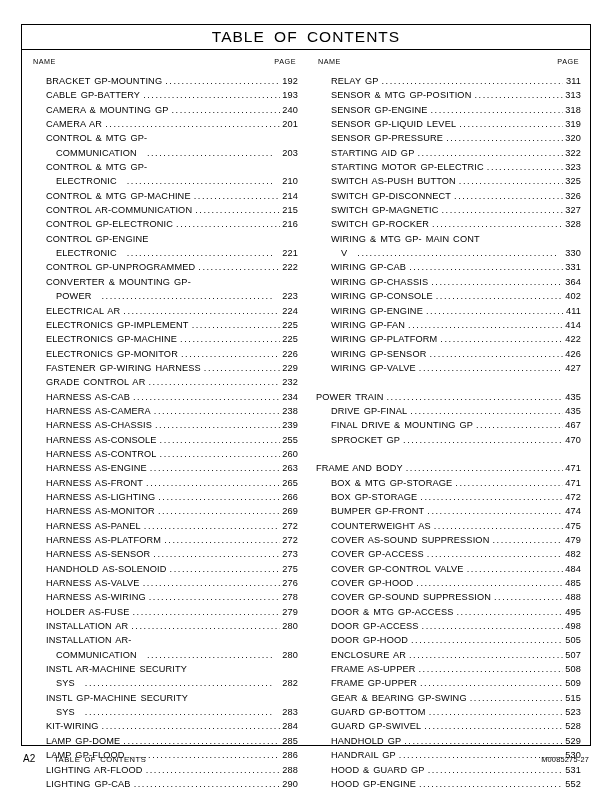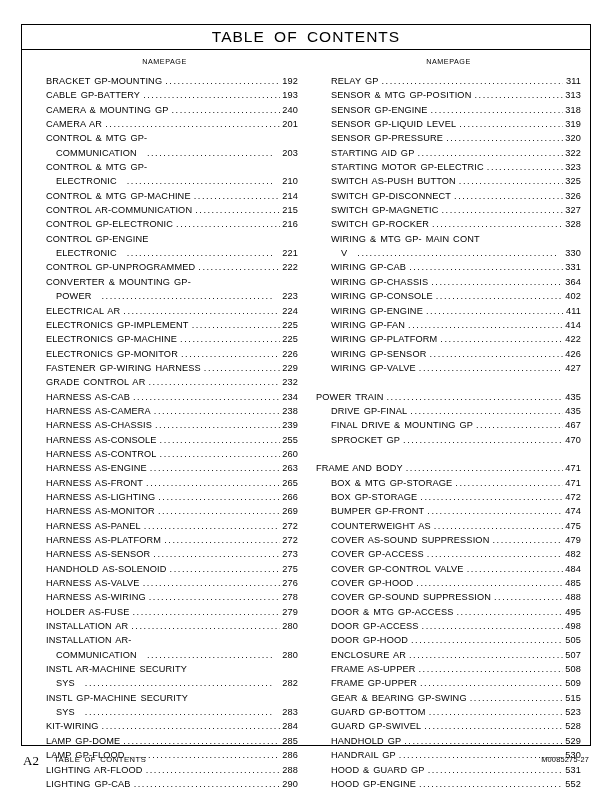--- a/index.html
+++ b/index.html
@@ -66,21 +66,21 @@
     width: 50%;
     box-sizing: border-box;
     position: relative;
   }
   .column.left  { padding-right: 8px; }
   .column.right { padding-left: 10px; }
 
   
   .col-head {
     display: flex;
-    justify-content: center;
+    justify-content: space-between;
     font-size: 7.2px;
     letter-spacing: 0.55px;
     margin-bottom: 8px;
     height: 9px;
   }
   .col-head .hd-name { padding-left: 2px; }
   .col-head .hd-page { padding-right: 2px; }
 
   
   .toc-list {
@@ -129,23 +129,22 @@
     position: absolute;
     left: 21px;
     top: 753px;
     width: 570px;
     height: 14px;
   }
   .footer .pg {
     position: absolute;
     left: 2px;
     top: 0;
-    font-size: 13px;
+    font-size: 10px;
     letter-spacing: 0.2px;
-    font-family: Liberation Serif, serif;
   }
   .footer .ftitle {
     position: absolute;
     left: 33px;
     top: 1.5px;
     font-size: 7.6px;
     letter-spacing: 0.55px;
     word-spacing: 1.5px;
   }
   .footer .docno {

